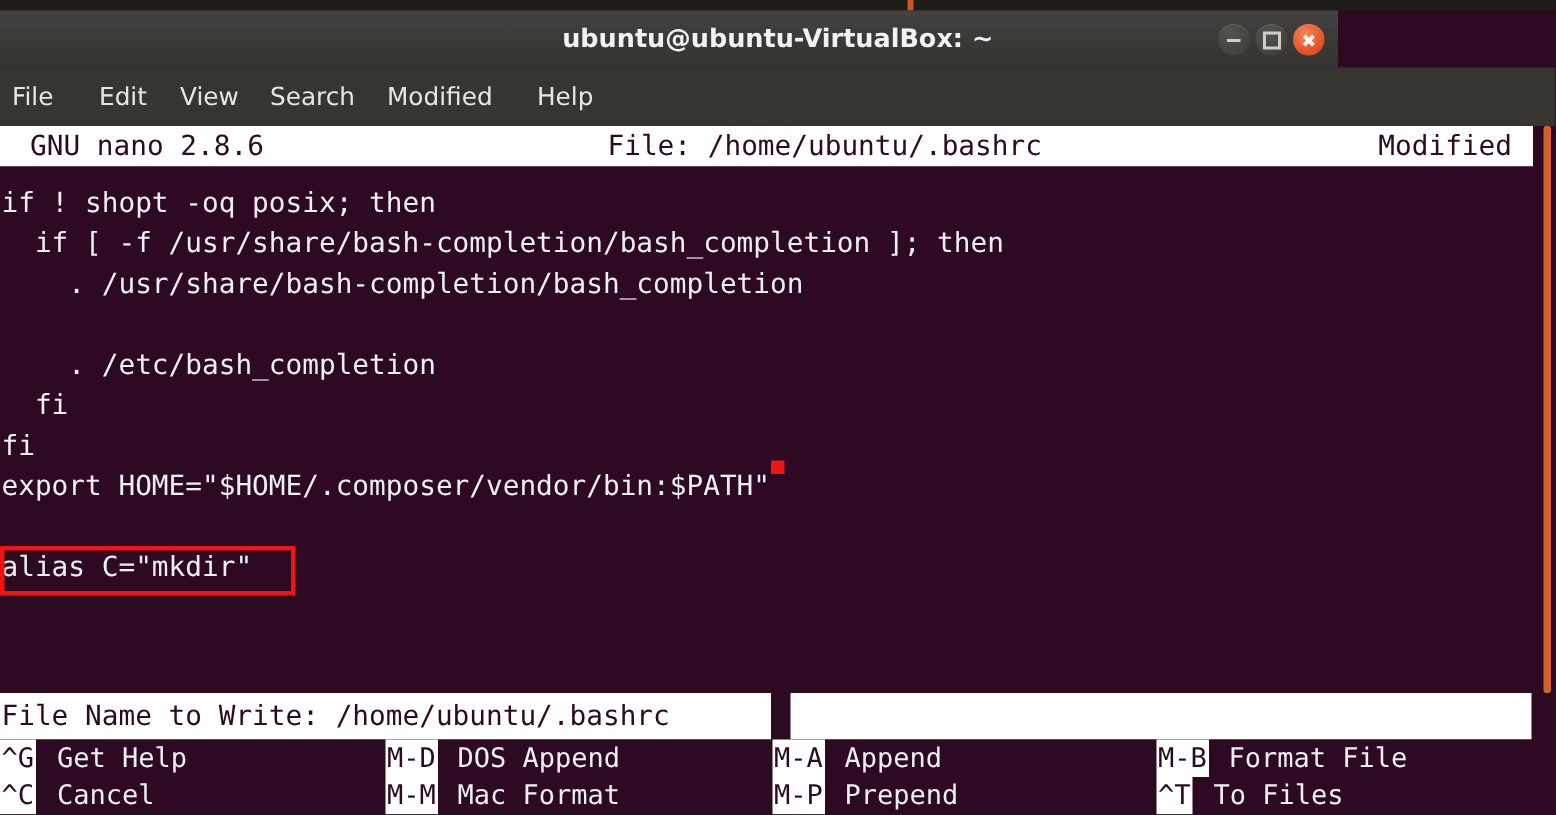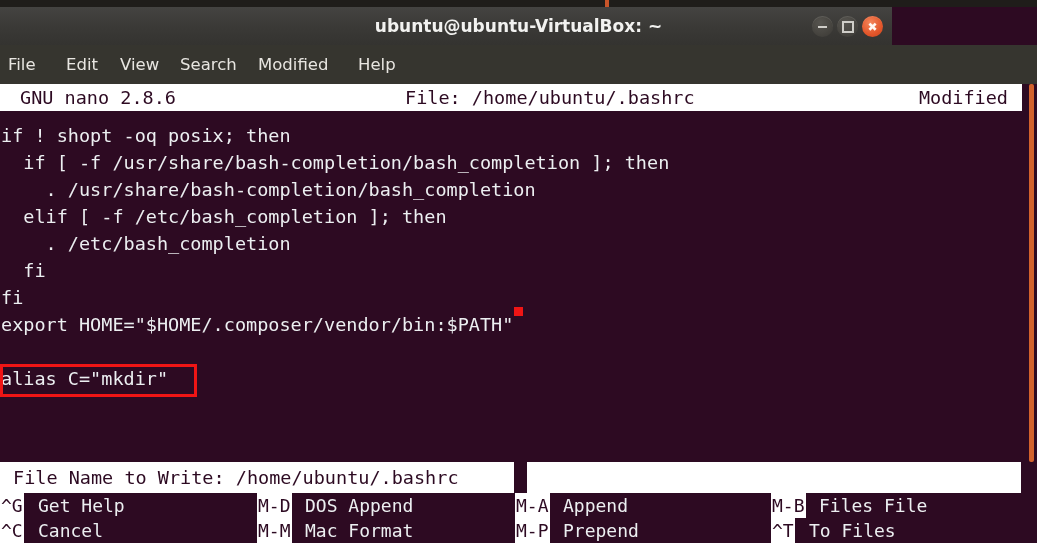--- a/index.html
+++ b/index.html
@@ -184,21 +184,20 @@
   }
   .prompt-text {
     position: absolute;
     left: 1px; top: 0;
     height: 31px;
     line-height: 31px;
     color: #2d0a22;
     font-family: "DejaVu Sans Mono", monospace;
     font-size: 18.5px;
     white-space: pre;
-    padding-left: 12px;
   }
   .prompt-cursor {
     position: absolute;
     top: 1px;
     width: 12px; height: 29px;
     background: #2d0a22;
   }
   .prompt-right {
     position: absolute;
     top: 0;
@@ -280,21 +279,20 @@
   <div class="nano-titlebar">
     <span class="nt-version">GNU nano 2.8.6</span>
     <span class="nt-file">File: /home/ubuntu/.bashrc</span>
     <span class="nt-mod">Modified</span>
   </div>
 
   <div class="editor">
     <div class="code-line" style="top:11px">if ! shopt -oq posix; then</div>
     <div class="code-line" style="top:38px">  if [ -f /usr/share/bash-completion/bash_completion ]; then</div>
     <div class="code-line" style="top:65px">    . /usr/share/bash-completion/bash_completion</div>
-    <div class="code-line" style="top:92px">  elif [ -f /etc/bash_completion ]; then</div>
     <div class="code-line" style="top:119px">    . /etc/bash_completion</div>
     <div class="code-line" style="top:146px">  fi</div>
     <div class="code-line" style="top:173px">fi</div>
     <div class="code-line" style="top:200px">export HOME="$HOME/.composer/vendor/bin:$PATH"</div>
     <div class="code-line" style="top:227px"></div>
     <div class="code-line" style="top:254px">alias C="mkdir"</div>
   </div>
 
   <div class="scrollbar">
     <div class="scrollbar-thumb"></div>
@@ -321,21 +319,21 @@
       <div class="key-entry" style="left:257px">
         <span class="key-combo">M-D</span>
         <span class="key-label" style="left:48px">DOS Append</span>
       </div>
       <div class="key-entry" style="left:515px">
         <span class="key-combo">M-A</span>
         <span class="key-label" style="left:48px">Append</span>
       </div>
       <div class="key-entry" style="left:771px">
         <span class="key-combo">M-B</span>
-        <span class="key-label" style="left:48px">Files File</span>
+        <span class="key-label" style="left:48px">Format File</span>
       </div>
     </div>
 
     <div class="key-row r2">
       <div class="key-entry" style="left:0px">
         <span class="key-combo">^C</span>
         <span class="key-label" style="left:38px">Cancel</span>
       </div>
       <div class="key-entry" style="left:257px">
         <span class="key-combo">M-M</span>

